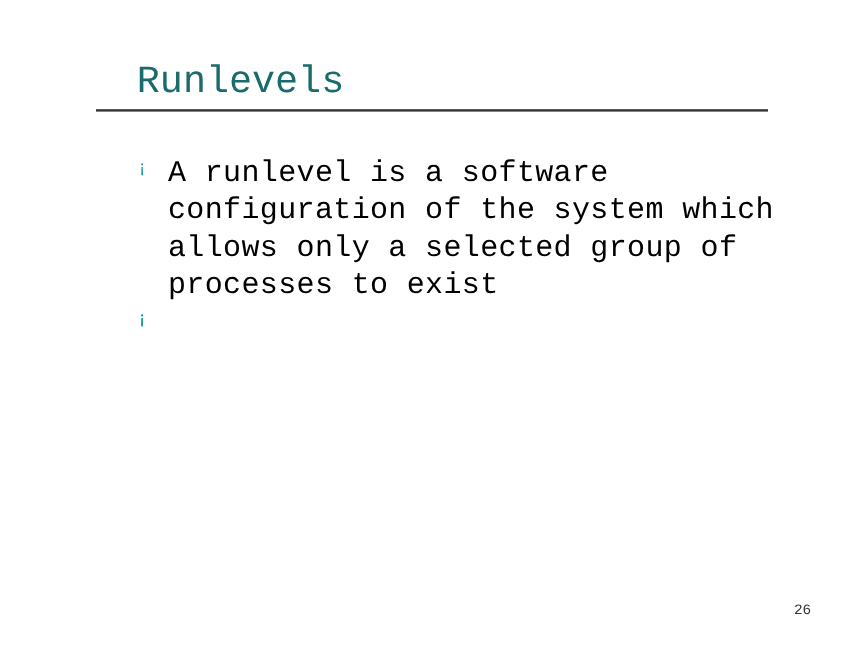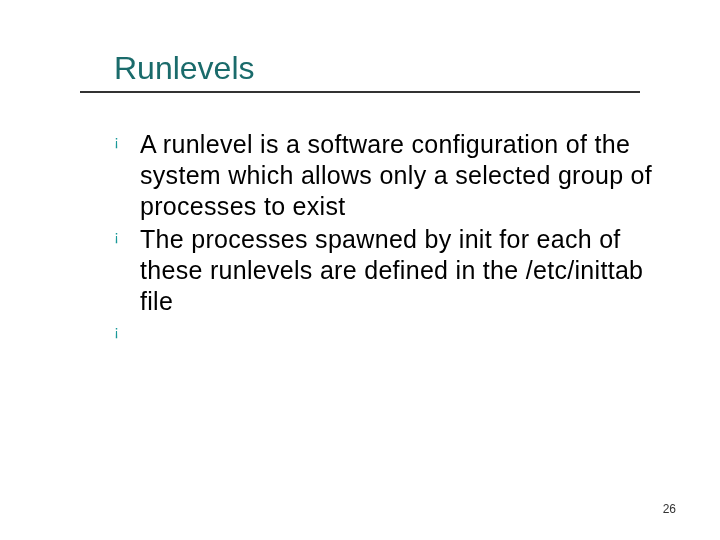--- a/index.html
+++ b/index.html
@@ -1,18 +1,19 @@
 <!DOCTYPE html>
 <html><head>
   <meta charset="utf-8">
   <style>
     * {
       margin: 0;
       padding: 0;
       box-sizing: border-box;
+      font-family: Liberation Mono, monospace;
     }
     body {
       width: 720px;
       height: 540px;
       background: #ffffff;
       font-family: Verdana, Geneva, sans-serif;
       position: relative;
       overflow: hidden;
     }
     .slide {
@@ -68,20 +69,19 @@
 <div class="slide">
   <h1 class="title">Runlevels</h1>
   <div class="title-underline"></div>
   <ul class="bullet-list">
     <li class="bullet-item">
       <span class="bullet-marker">¡</span>
       <span>A runlevel is a software configuration of the system which allows only a selected group of processes to exist</span>
     </li>
     <li class="bullet-item">
       <span class="bullet-marker">¡</span>
-      <span>The processes spawned by init for each of these runlevels are defined in the /etc/inittab file</span>
     </li>
     <li class="bullet-item">
       <span class="bullet-marker">¡</span>
     </li>
   </ul>
   <div class="page-number">26</div>
 </div>
 
 </body></html>

